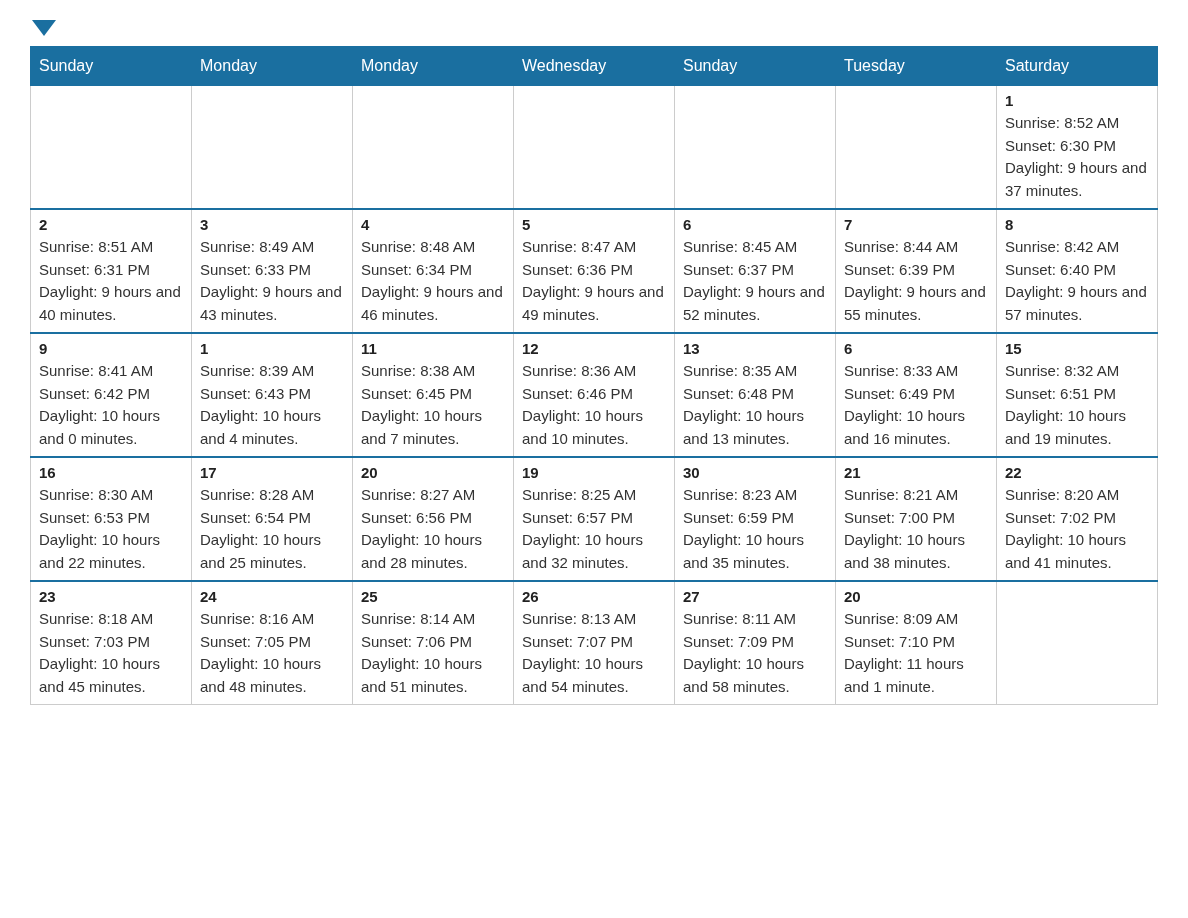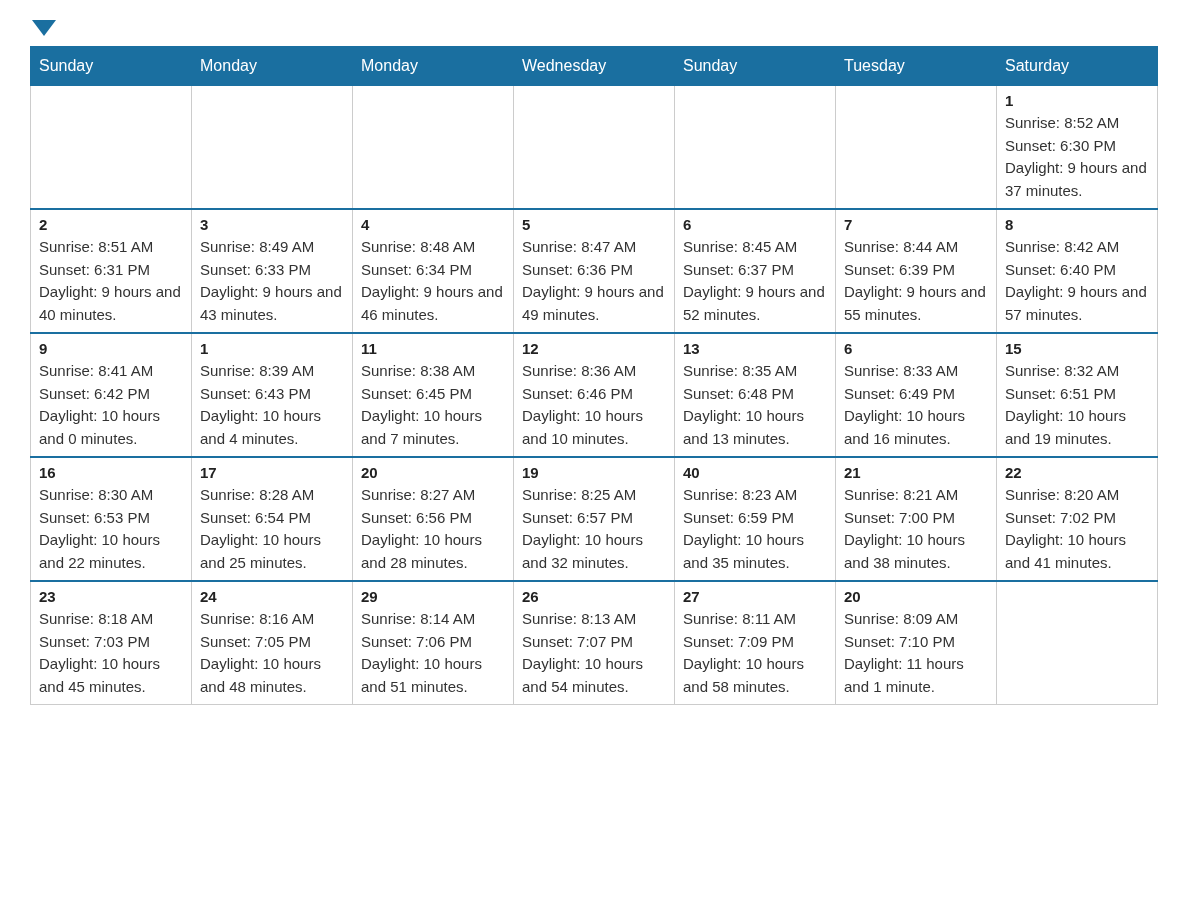--- a/index.html
+++ b/index.html
@@ -217,21 +217,21 @@
         </td>
         <td>
           <span class="day-number">20</span>
           <div class="day-info">Sunrise: 8:27 AM<br>Sunset: 6:56 PM<br>Daylight: 10 hours and 28 minutes.</div>
         </td>
         <td>
           <span class="day-number">19</span>
           <div class="day-info">Sunrise: 8:25 AM<br>Sunset: 6:57 PM<br>Daylight: 10 hours and 32 minutes.</div>
         </td>
         <td>
-          <span class="day-number">40</span>
+          <span class="day-number">30</span>
           <div class="day-info">Sunrise: 8:23 AM<br>Sunset: 6:59 PM<br>Daylight: 10 hours and 35 minutes.</div>
         </td>
         <td>
           <span class="day-number">21</span>
           <div class="day-info">Sunrise: 8:21 AM<br>Sunset: 7:00 PM<br>Daylight: 10 hours and 38 minutes.</div>
         </td>
         <td>
           <span class="day-number">22</span>
           <div class="day-info">Sunrise: 8:20 AM<br>Sunset: 7:02 PM<br>Daylight: 10 hours and 41 minutes.</div>
         </td>
@@ -239,21 +239,21 @@
       <tr class="row-border">
         <td>
           <span class="day-number">23</span>
           <div class="day-info">Sunrise: 8:18 AM<br>Sunset: 7:03 PM<br>Daylight: 10 hours and 45 minutes.</div>
         </td>
         <td>
           <span class="day-number">24</span>
           <div class="day-info">Sunrise: 8:16 AM<br>Sunset: 7:05 PM<br>Daylight: 10 hours and 48 minutes.</div>
         </td>
         <td>
-          <span class="day-number">29</span>
+          <span class="day-number">25</span>
           <div class="day-info">Sunrise: 8:14 AM<br>Sunset: 7:06 PM<br>Daylight: 10 hours and 51 minutes.</div>
         </td>
         <td>
           <span class="day-number">26</span>
           <div class="day-info">Sunrise: 8:13 AM<br>Sunset: 7:07 PM<br>Daylight: 10 hours and 54 minutes.</div>
         </td>
         <td>
           <span class="day-number">27</span>
           <div class="day-info">Sunrise: 8:11 AM<br>Sunset: 7:09 PM<br>Daylight: 10 hours and 58 minutes.</div>
         </td>

